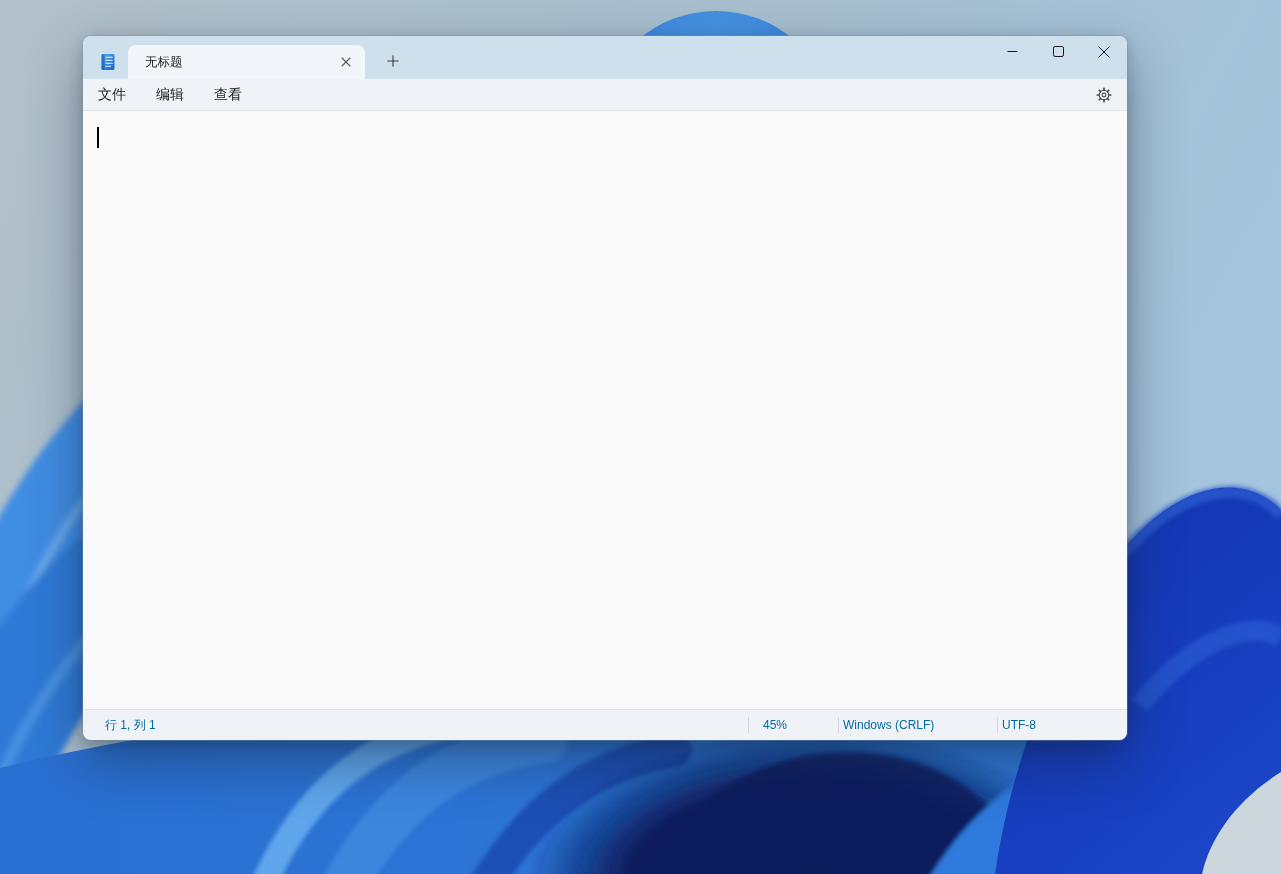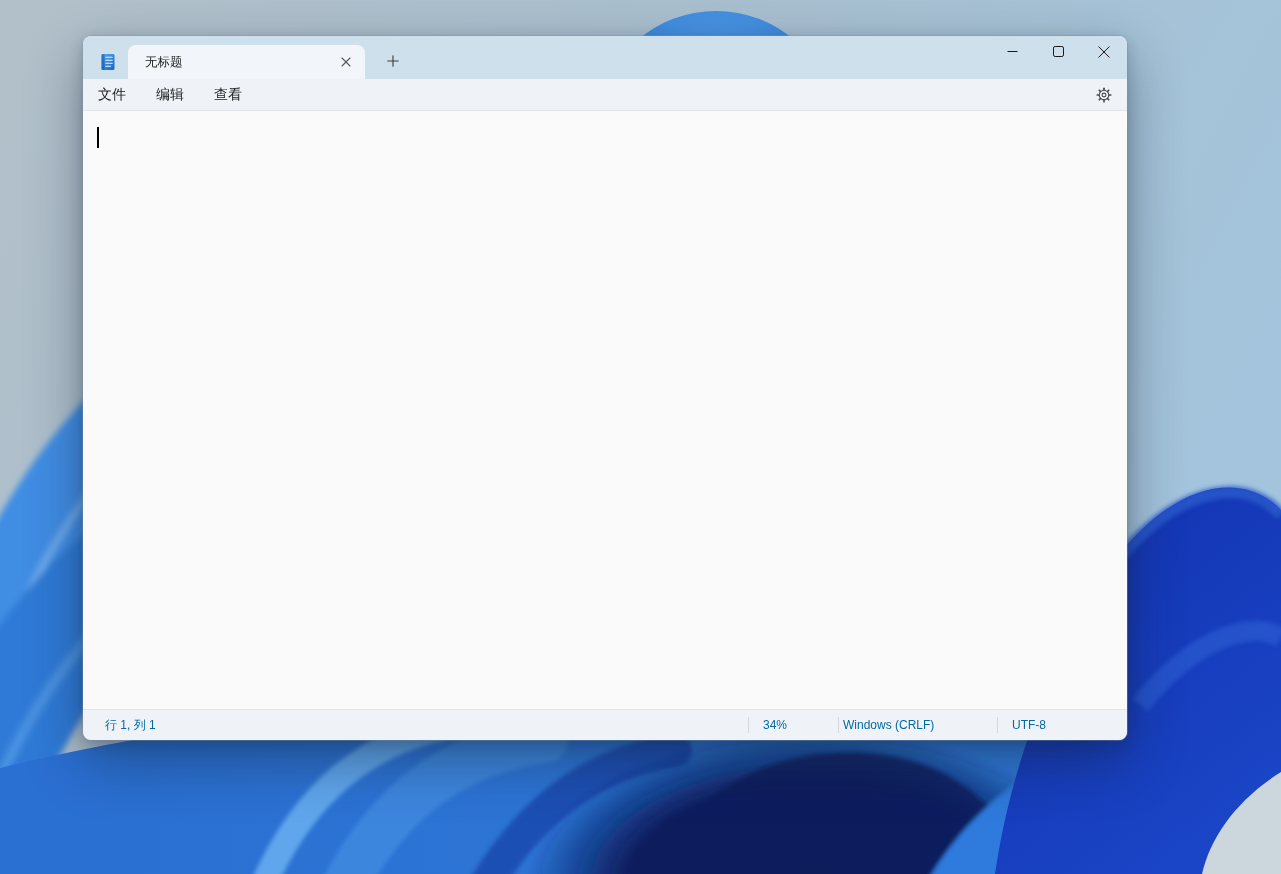--- a/index.html
+++ b/index.html
@@ -78,21 +78,21 @@
     height:30px;flex:0 0 30px;background:#eff3f7;border-top:1px solid #e1e5e9;
     display:flex;align-items:center;font-size:12px;color:#0369a1;
   }
   .status-left{padding-left:22px;flex:1;}
   .status-cell{
     height:16px;line-height:16px;border-left:1px solid #d4d9de;
     display:inline-flex;align-items:center;box-sizing:border-box;
   }
   .cell-zoom{width:90px;padding-left:14px;}
   .cell-eol{width:159px;padding-left:4px;}
-  .cell-enc{width:130px;padding-left:14px;}
+  .cell-enc{width:130px;padding-left:4px;}
 </style>
 </head>
 <body>
 
 <div class="desktop">
 
   <svg class="wallpaper" width="1281" height="874" viewBox="0 0 1281 874" preserveAspectRatio="none">
     <defs>
       <linearGradient id="bgG" x1="0" y1="0" x2="1" y2="0.35">
         <stop offset="0" stop-color="#b2c0c9"></stop>
@@ -245,19 +245,19 @@
       </button>
     </div>
 
     <div class="editor">
       <span></span>
       <div class="caret"></div>
     </div>
 
     <div class="statusbar">
       <span class="status-left">行 1, 列 1</span>
-      <span class="status-cell cell-zoom">34%</span>
+      <span class="status-cell cell-zoom">45%</span>
       <span class="status-cell cell-eol">Windows (CRLF)</span>
       <span class="status-cell cell-enc">UTF-8</span>
     </div>
 
   </div>
 </div>
 
 </body></html>

